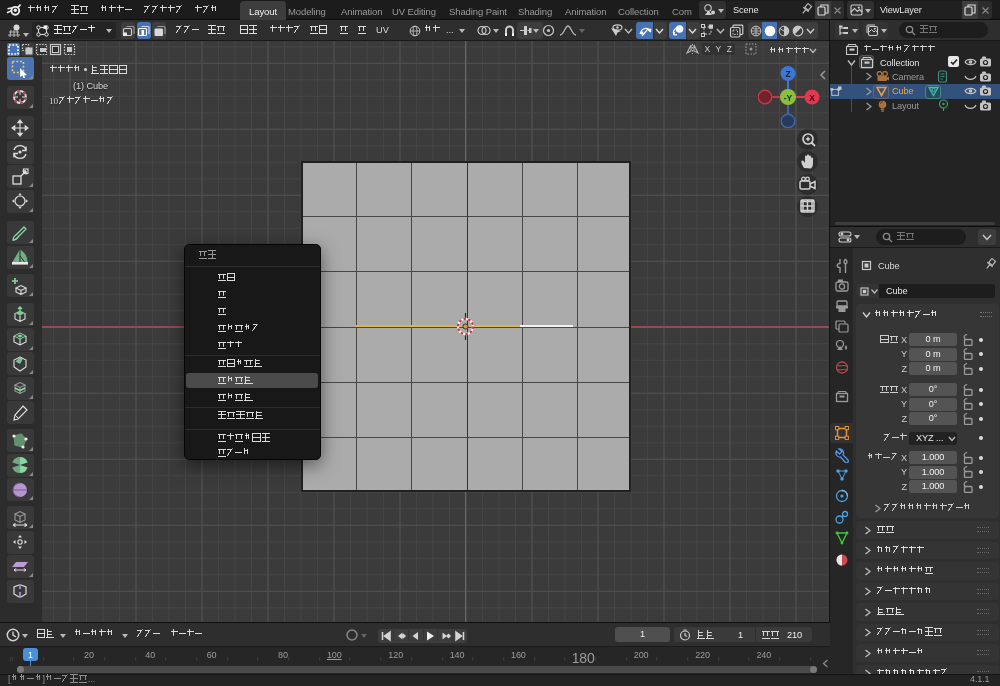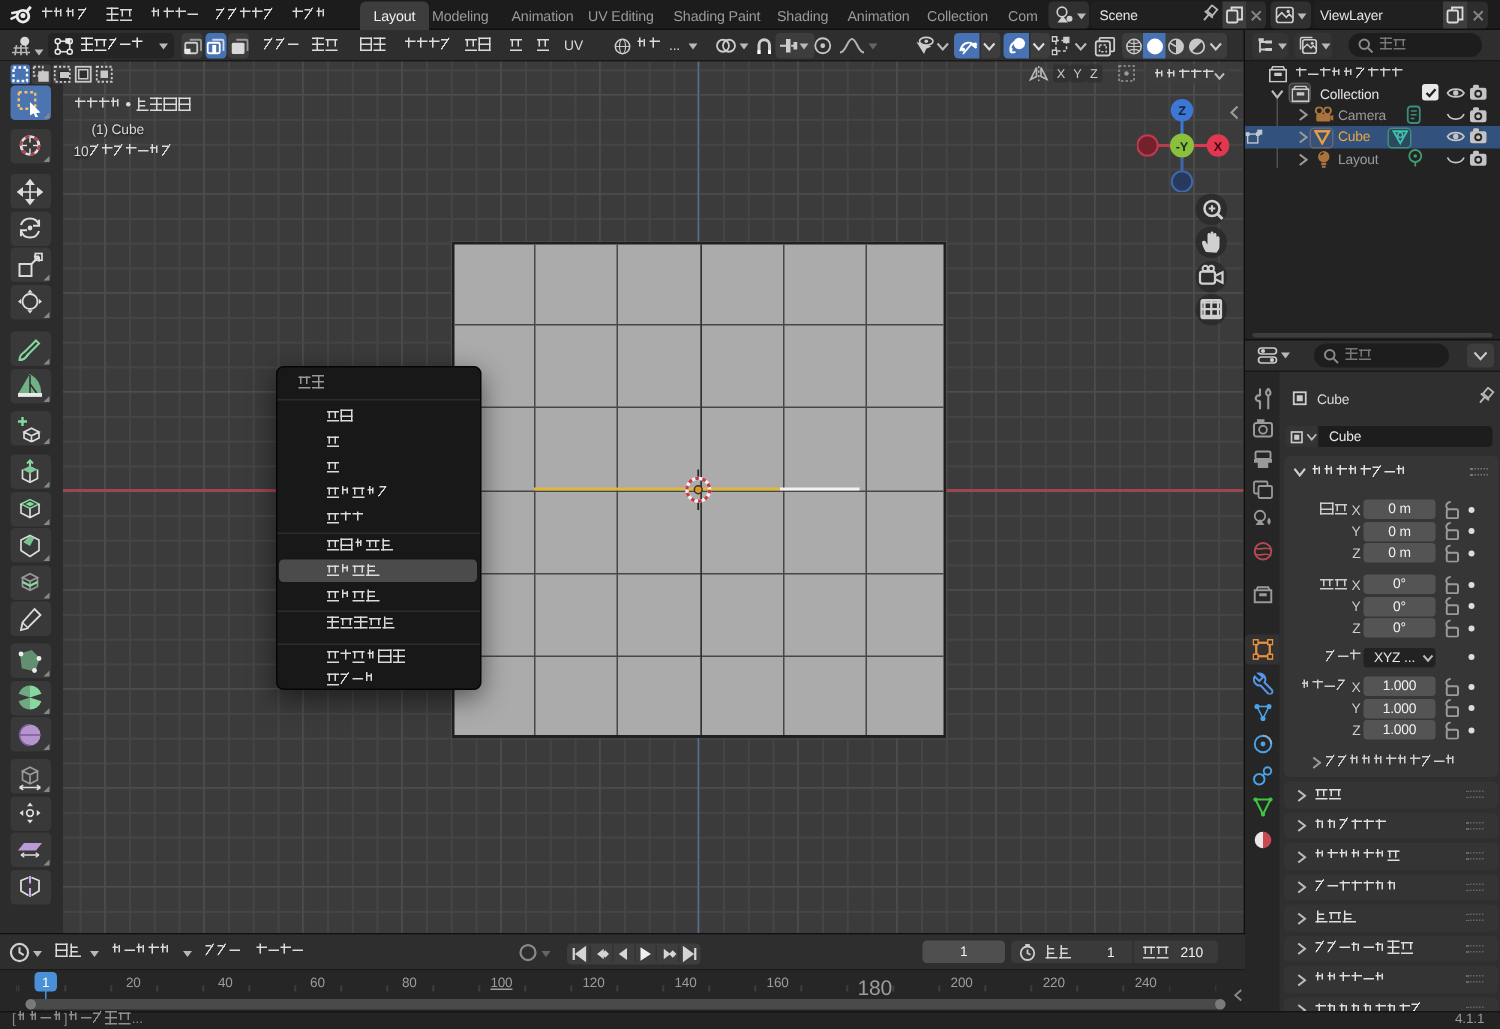--- a/index.html
+++ b/index.html
@@ -266,22 +266,22 @@
 <svg class="ab" style="left:49.1px;top:1.5px;z-index:6" width="13" height="13" viewBox="0 0 13 13">
       <rect x="1.5" y="1.5" width="10" height="10" fill="none" stroke="#c9c9c9" stroke-width="1.2"></rect>
       <rect x="3.5" y="3.5" width="6" height="6" fill="#2e2e2e" stroke="#c9c9c9"></rect>
     </svg>
 <div class="ab" style="left:63.3px;top:1.5px;width:13.2px;height:13.5px;background:#3d3d3d;border-radius:2px;z-index:6;"></div>
 <svg class="ab" style="left:63.3px;top:1.5px;z-index:6" width="13" height="13" viewBox="0 0 13 13">
       <rect x="1.5" y="1.5" width="10" height="10" fill="none" stroke="#c9c9c9" stroke-width="1.2" stroke-dasharray="1.5 1.3"></rect>
       <rect x="4" y="4" width="5" height="5" fill="#c9c9c9"></rect>
     </svg>
 <div class="ab" style="left:49px;top:24px;color:#d9d9d9;text-shadow:0 1px 2px rgba(0,0,0,.7);"><i class="j kn k0"></i><i class="j kn k0"></i><i class="j kn k0"></i><i class="j kn k2"></i><i class="j jo"></i><i class="j g3"></i><i class="j g0"></i><i class="j g1"></i><i class="j g1"></i></div>
-<div class="ab" style="left:49px;top:40px;color:#d9d9d9;text-shadow:0 1px 2px rgba(0,0,0,.7);padding-left:12px;">(1) Cube</div>
-<div class="ab" style="left:49px;top:55px;color:#d9d9d9;text-shadow:0 1px 2px rgba(0,0,0,.7);">10<i class="j kn k1"></i><i class="j kn k0"></i><i class="j kn k1"></i><i class="j kn k0"></i><i class="j kn jd"></i><i class="j kn k2"></i><i class="j kn k1"></i></div>
+<div class="ab" style="left:61px;top:40px;color:#d9d9d9;text-shadow:0 1px 2px rgba(0,0,0,.7);padding-left:12px;">(1) Cube</div>
+<div class="ab" style="left:49px;top:55px;color:#d9d9d9;text-shadow:0 1px 2px rgba(0,0,0,.7);font-family:Liberation Serif, serif;">10<i class="j kn k1"></i><i class="j kn k0"></i><i class="j kn k1"></i><i class="j kn k0"></i><i class="j kn jd"></i><i class="j kn k2"></i><i class="j kn k1"></i></div>
 <div class="ab" style="left:0;top:0;width:42px;height:581px;background:#2c2c2c;"></div>
 <div class="ab" style="left:6.5px;top:16.0px;width:27px;height:23px;background:#4b74b0;border-radius:3px;"></div>
 <svg class="ab" style="left:11px;top:18.5px" width="18" height="18" viewBox="0 0 18 18">
       <rect x="1.5" y="1.5" width="11" height="11" fill="none" stroke="#f5c26b" stroke-width="1.6" stroke-dasharray="2 1.8"></rect>
       <path d="M9 8 L16 15 L13 15.5 L14.5 18 L12.5 18 L11.5 15.5 L9 17 Z" fill="#fff"></path>
     </svg>
 <div class="ab" style="left:29px;top:34.0px;width:0;height:0;border-left:4px solid transparent;border-bottom:4px solid #888;"></div>
 <div class="ab" style="left:6.5px;top:44.5px;width:27px;height:23px;background:#393939;border-radius:3px;"></div>
 <svg class="ab" style="left:11px;top:47.0px" width="18" height="18" viewBox="0 0 18 18">
       <circle cx="9" cy="9" r="6" fill="none" stroke="#e0e0e0" stroke-width="1.8"></circle>
@@ -907,21 +907,21 @@
     </svg>
 <div class="ab" style="left:696px;top:7px;color:#d5d5d5;"><i class="j g3"></i><i class="j g3"></i></div>
 <div class="ab" style="left:738px;top:7px;color:#f0f0f0;">1</div>
 <div class="ab" style="left:755px;top:4px;width:1px;height:15px;background:#2e2e2e;"></div>
 <div class="ab" style="left:761px;top:7px;color:#d5d5d5;"><i class="j g2"></i><i class="j g2"></i></div>
 <div class="ab" style="left:787px;top:7px;color:#f0f0f0;">210</div>
 <div class="ab" style="left:0;top:25px;width:830px;height:14px;background:#262626;"></div>
 <div class="ab" style="left:88.9px;top:27px;width:30px;margin-left:-15px;text-align:center;color:#9c9c9c;font-size:9px;">20</div>
 <div class="ab" style="left:150.2px;top:27px;width:30px;margin-left:-15px;text-align:center;color:#9c9c9c;font-size:9px;">40</div>
 <div class="ab" style="left:211.6px;top:27px;width:30px;margin-left:-15px;text-align:center;color:#9c9c9c;font-size:9px;">60</div>
-<div class="ab" style="left:272.9px;top:27px;width:30px;margin-left:-15px;text-align:center;color:#9c9c9c;font-size:9px;">80</div>
+<div class="ab" style="left:272.9px;top:27px;width:30px;margin-left:-15px;text-align:right;color:#9c9c9c;font-size:9px;">80</div>
 <div class="ab" style="left:334.3px;top:27px;width:30px;margin-left:-15px;text-align:center;color:#9c9c9c;font-size:9px;text-decoration:underline;">100</div>
 <div class="ab" style="left:395.7px;top:27px;width:30px;margin-left:-15px;text-align:center;color:#9c9c9c;font-size:9px;">120</div>
 <div class="ab" style="left:457.0px;top:27px;width:30px;margin-left:-15px;text-align:center;color:#9c9c9c;font-size:9px;">140</div>
 <div class="ab" style="left:518.4px;top:27px;width:30px;margin-left:-15px;text-align:center;color:#9c9c9c;font-size:9px;">160</div>
 <div class="ab" style="left:579.7px;top:27px;width:30px;margin-left:-15px;text-align:right;color:#9c9c9c;font-size:14px;">180</div>
 <div class="ab" style="left:641.1px;top:27px;width:30px;margin-left:-15px;text-align:center;color:#9c9c9c;font-size:9px;">200</div>
 <div class="ab" style="left:702.5px;top:27px;width:30px;margin-left:-15px;text-align:center;color:#9c9c9c;font-size:9px;">220</div>
 <div class="ab" style="left:763.8px;top:27px;width:30px;margin-left:-15px;text-align:center;color:#9c9c9c;font-size:9px;">240</div>
 <div class="ab" style="left:0;top:34px;width:830px;height:4px;background:repeating-linear-gradient(to right,#3d3d3d 0 1px,transparent 1px 30.68px);background-position:12.2px 0;"></div>
 <div class="ab" style="left:29.8px;top:25px;width:1.5px;height:25px;background:#4a90d9;"></div>

